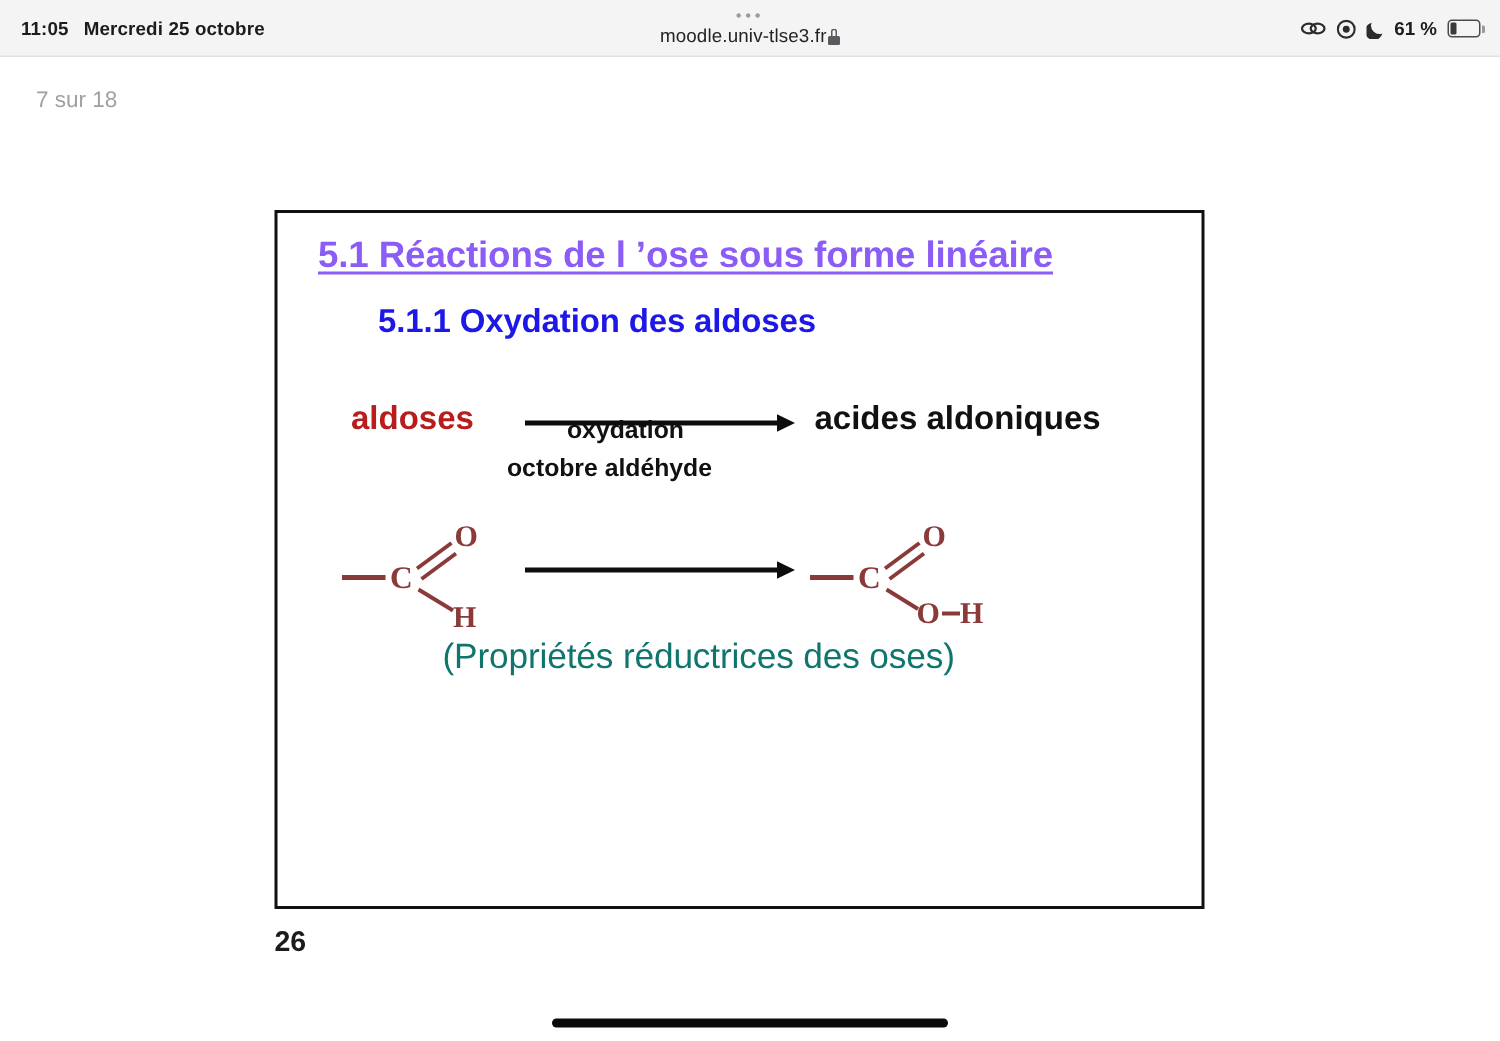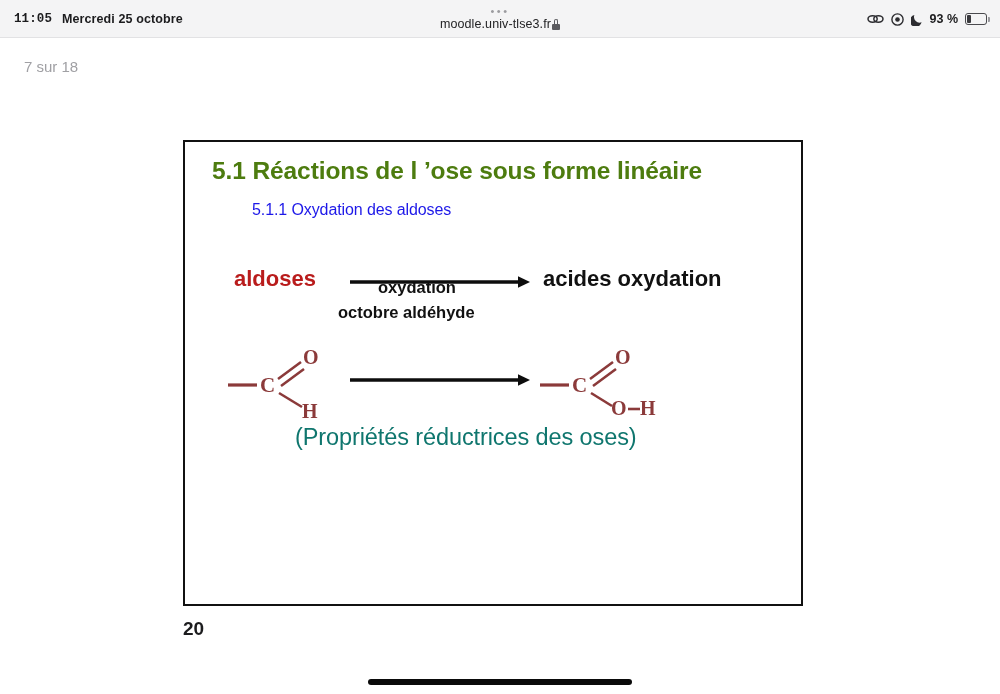--- a/index.html
+++ b/index.html
@@ -14,21 +14,21 @@
   
   .statusbar {
     position:absolute; left:0; top:0; width:1000px; height:38px;
     background:#f4f4f5;
     border-bottom:1px solid #e2e2e4;
   }
   .sb-left {
     position:absolute; left:14px; top:0; height:38px;
     display:flex; align-items:center; gap:10px;
   }
-  .sb-time { font-size:12.5px; color:#1c1c1e; font-weight:600; letter-spacing:.1px;font-family:Liberation Mono, monospace; }
+  .sb-time { font-size:12.5px; color:#1c1c1e; font-weight:600; letter-spacing:.1px; }
   .sb-date { font-size:12.5px; color:#1c1c1e; font-weight:600; letter-spacing:.1px; }
 
   .sb-center {
     position:absolute; left:0; top:0; width:1000px; height:38px;
     display:flex; flex-direction:column; align-items:center; justify-content:center;
   }
   .sb-dots { font-size:11px; color:#9b9b9f; letter-spacing:2.5px; line-height:9px; height:9px; }
   .sb-url-row { display:flex; align-items:center; gap:1px; margin-top:1px; }
   .sb-url { font-size:12.5px; color:#232325; letter-spacing:.1px; }
   .lock-ico { display:inline-block; width:8px; height:11px; position:relative; }
@@ -59,27 +59,27 @@
   
   .slide {
     position:absolute; left:183px; top:140px;
     width:620px; height:466px;
     background:#ffffff;
     border:2.5px solid #111111;
   }
 
   .t-title {
     position:absolute; left:27px; top:15px;
-    font-size:24.5px; font-weight:bold; color:#4d7c0f;
-    text-underline-offset:3px;
+    font-size:24.5px; font-weight:bold; color:#8b5cf6;
+    text-decoration:underline; text-underline-offset:3px;
     letter-spacing:-0.1px; white-space:nowrap;
   }
   .t-sub {
     position:absolute; left:67px; top:59px;
-    font-size:16px; font-weight:normal; color:#1d18e8;
+    font-size:22px; font-weight:bold; color:#1d18e8;
     letter-spacing:-0.1px; white-space:nowrap;
   }
 
   
   .rx-left {
     position:absolute; left:49px; top:124px;
     font-size:22px; font-weight:bold; color:#b91c1c; white-space:nowrap;
   }
   .rx-right {
     position:absolute; left:358px; top:124px;
@@ -161,40 +161,40 @@
         <svg width="13" height="13" viewBox="0 0 13 13">
           <circle cx="6.5" cy="6.5" r="5.6" fill="none" stroke="#2c2c30" stroke-width="1.4"></circle>
           <circle cx="6.5" cy="6.5" r="2.3" fill="#2c2c30"></circle>
         </svg>
       </span>
       <span>
         <svg width="12" height="13" viewBox="0 0 12 13">
           <path d="M10.6 9.3A5.6 5.6 0 0 1 3.4 2.1a5.9 5.9 0 1 0 7.2 7.2z" fill="#2c2c30"></path>
         </svg>
       </span>
-      <span class="sb-pct">93 %</span>
+      <span class="sb-pct">61 %</span>
       <span class="battery">
         <span class="shell"></span>
           <span class="fill"></span>
           <span class="nub"></span>
       </span>
     </div>
   </div>
 
   <div class="page-counter">7 sur 18</div>
 
   <div class="slide">
 
     <div class="t-title">5.1 Réactions de l ’ose sous forme linéaire</div>
     <div class="t-sub">5.1.1  Oxydation des aldoses</div>
 
     <div class="rx-left">aldoses</div>
     <div class="rx-above">oxydation</div>
     <div class="rx-below">octobre aldéhyde</div>
-    <div class="rx-right">acides oxydation</div>
+    <div class="rx-right">acides aldoniques</div>
 
     <div class="arrow arrow-1">
       <svg width="180" height="14" viewBox="0 0 180 14">
         <line x1="0" y1="7" x2="168" y2="7" stroke="#0d0d0d" stroke-width="3.4"></line>
         <polygon points="168,1.2 180,7 168,12.8" fill="#0d0d0d"></polygon>
       </svg>
     </div>
 
     <div class="chem chem-ald">
       <svg width="120" height="75" viewBox="0 0 120 75">
@@ -230,17 +230,17 @@
         <text x="74" y="70" font-family="'Liberation Serif', serif" font-size="20" font-weight="bold" fill="#8B3A3A">O</text>
         <line x1="91" y1="64" x2="103" y2="64" stroke="#8B3A3A" stroke-width="2.6"></line>
         <text x="103" y="70" font-family="'Liberation Serif', serif" font-size="20" font-weight="bold" fill="#8B3A3A">H</text>
       </svg>
     </div>
 
     <div class="t-paren">(Propriétés réductrices des oses)</div>
 
   </div>
 
-  <div class="slide-num">20</div>
+  <div class="slide-num">26</div>
 
   <div class="home-indicator"></div>
 
 </div>
 
 </body></html>

